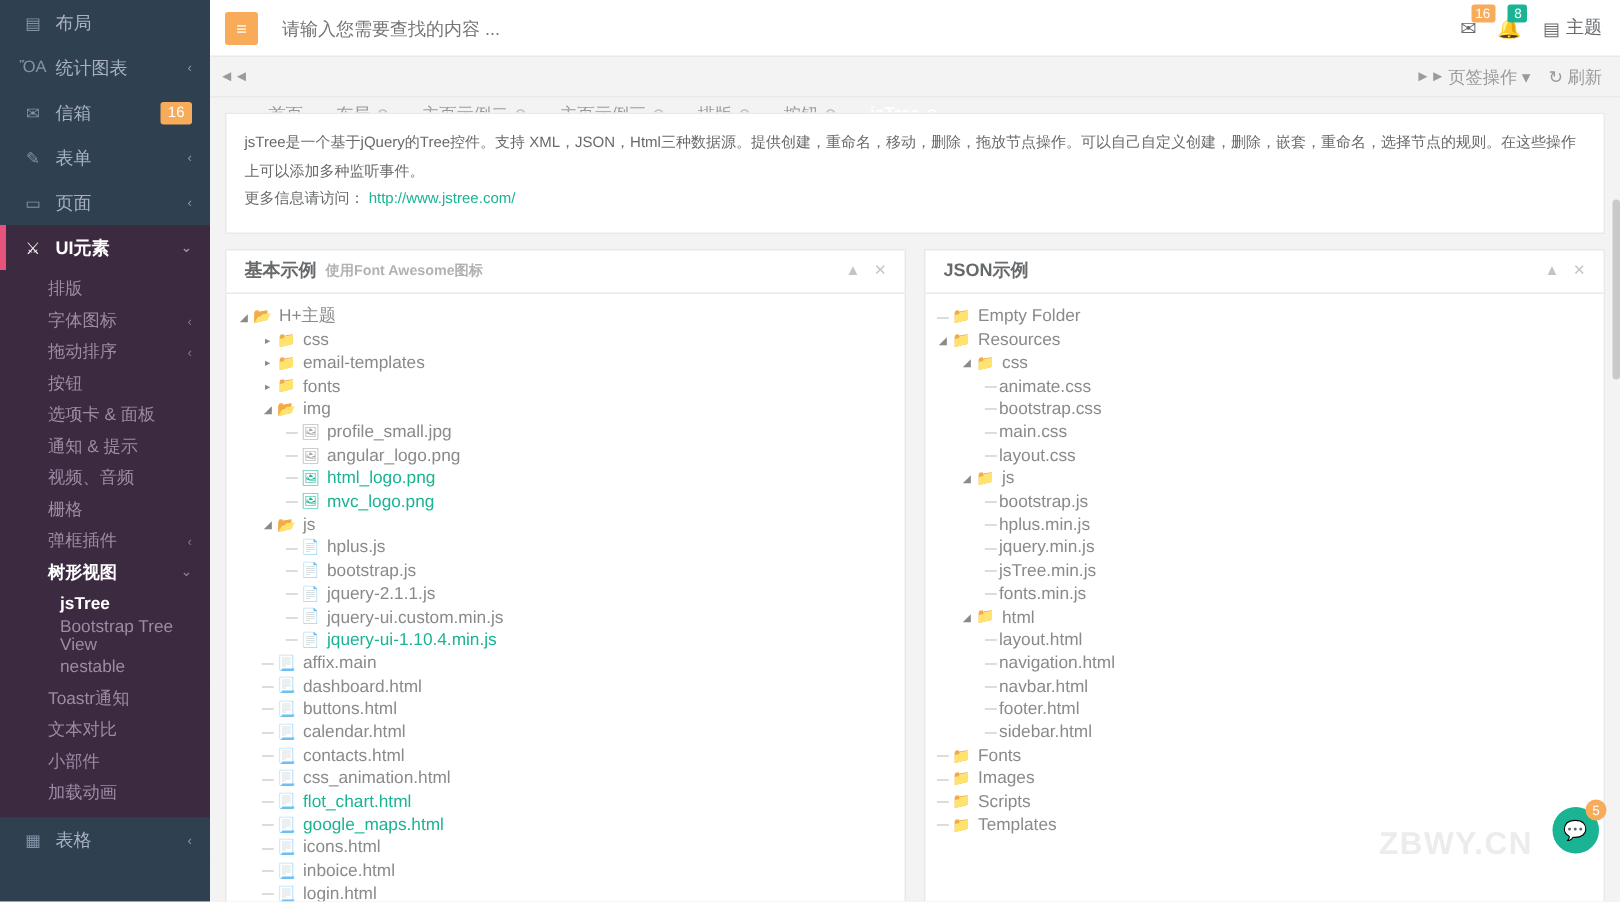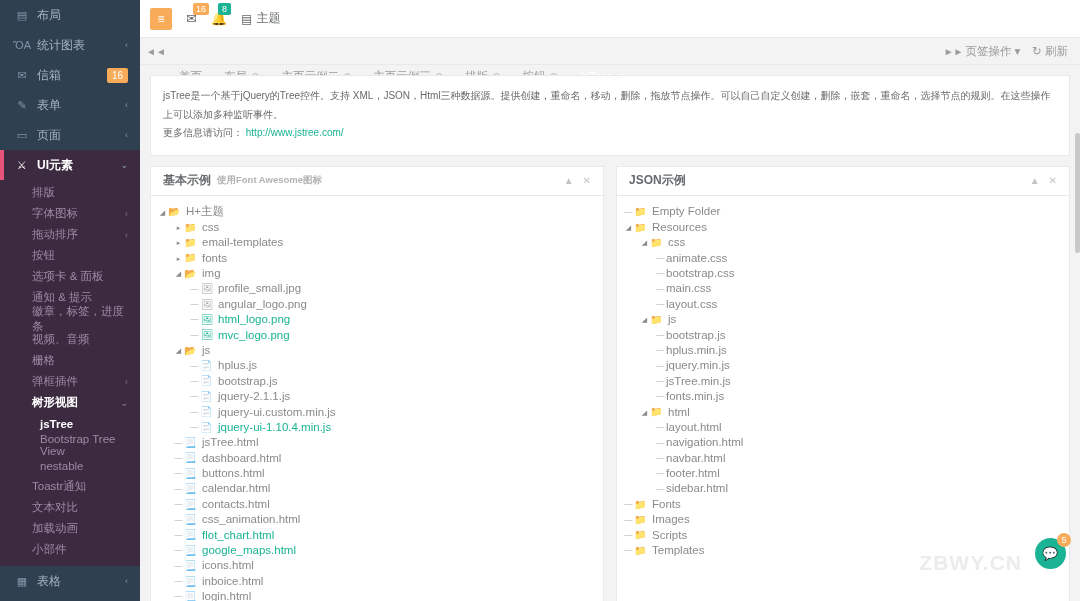--- a/index.html
+++ b/index.html
@@ -277,23 +277,20 @@
           <div class="sub-item">
             <span class="lbl">按钮</span>
           </div>
           <div class="sub-item">
             <span class="lbl">选项卡 &amp; 面板</span>
           </div>
           <div class="sub-item">
             <span class="lbl">通知 &amp; 提示</span>
           </div>
           <div class="sub-item">
-            <span class="lbl">徽章，标签，进度条</span>
-          </div>
-          <div class="sub-item">
             <span class="lbl">视频、音频</span>
           </div>
           <div class="sub-item">
             <span class="lbl">栅格</span>
           </div>
           <div class="sub-item">
             <span class="lbl">弹框插件</span>
             <span class="caret">‹</span>
           </div>
         </div>
@@ -314,42 +311,43 @@
           </div>
         </div>
       <div id="sub-list-tail">
           <div class="sub-item">
             <span class="lbl">Toastr通知</span>
           </div>
           <div class="sub-item">
             <span class="lbl">文本对比</span>
           </div>
           <div class="sub-item">
+            <span class="lbl">小部件</span>
+          </div>
+          <div class="sub-item">
             <span class="lbl">加载动画</span>
-          </div>
-          <div class="sub-item">
-            <span class="lbl">小部件</span>
           </div>
         </div>
     </div>
 
     <div id="nav-lower">
         <div class="nav-item lower">
           <span class="ic">▦</span>
           <span class="lbl">表格</span>
           <span class="caret">‹</span>
         </div>
         <div class="nav-item lower"></div>
       </div>
   </div>
 
   <div class="content">
 
     <div class="topbar">
       <div class="hamburger">≡</div>
+      <input class="search-input" readonly="" placeholder="请输入您需要查找的内容 ..." style="">
       <div class="topbar-right">
         <div class="tb-icon">✉
           <span class="cnt orange">16</span>
         </div>
         <div class="tb-icon">🔔
           <span class="cnt green">8</span>
         </div>
         <div class="theme-link">
           <span>▤</span>
           <span>主题</span>
@@ -495,21 +493,21 @@
                   <span class="tl">jquery-ui.custom.min.js</span>
                 </div>
                 <div class="trow" style="padding-left: 32px;">
                   <span class="dash">─</span>
                   <span class="ti ti-green">📄</span>
                   <span class="tl tl-green">jquery-ui-1.10.4.min.js</span>
                 </div>
                 <div class="trow" style="padding-left: 16px;">
                   <span class="dash">─</span>
                   <span class="ti ico-file-fa">📃</span>
-                  <span class="tl">jsTree.html</span>
+                  <span class="tl">affix.main</span>
                 </div>
                 <div class="trow" style="padding-left: 16px;">
                   <span class="dash">─</span>
                   <span class="ti ico-file-fa">📃</span>
                   <span class="tl">dashboard.html</span>
                 </div>
                 <div class="trow" style="padding-left: 16px;">
                   <span class="dash">─</span>
                   <span class="ti ico-file-fa">📃</span>
                   <span class="tl">buttons.html</span>

